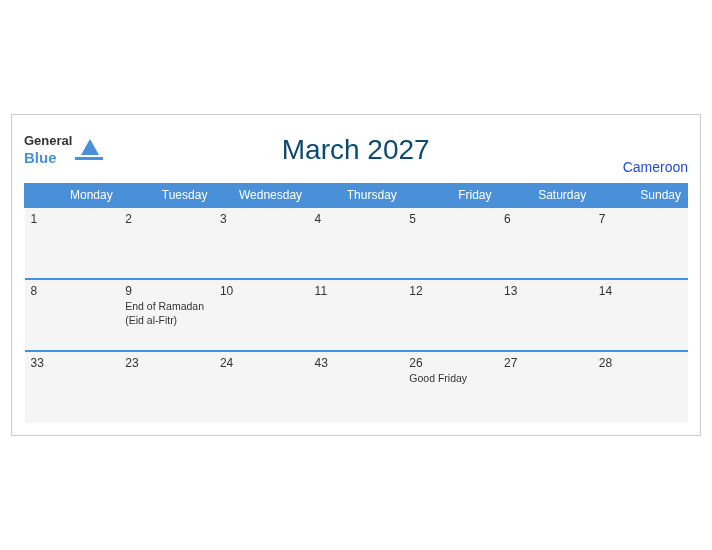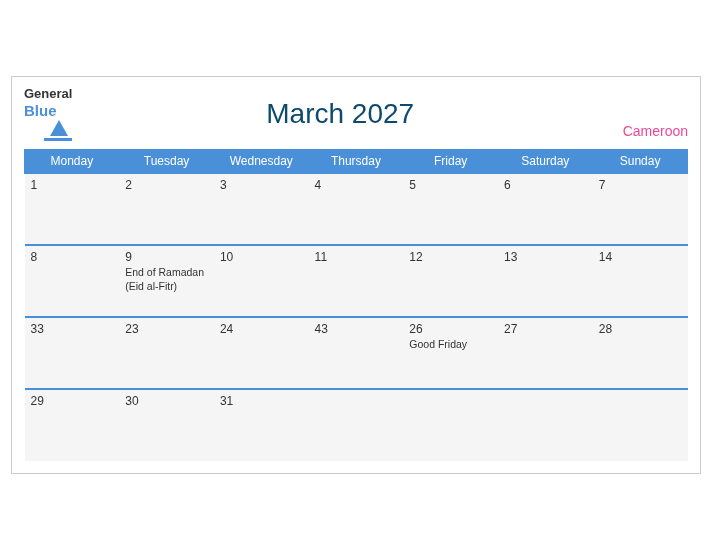--- a/index.html
+++ b/index.html
@@ -47,36 +47,36 @@
     }
     .title {
       font-size: 28px;
       color: #0c4a6e;
       font-weight: normal;
       text-align: center;
       flex: 1;
     }
     .country {
       font-size: 14px;
-      color: #ec4899;
+      color: #1d4ed8;
       text-align: right;
       min-width: 80px;
       margin-top: 34px;
     }
     .calendar-grid {
       width: 100%;
       border-collapse: collapse;
     }
     .calendar-grid th {
       background: #4a90d9;
       color: #fff;
       font-size: 12px;
       font-weight: normal;
       padding: 4px 6px;
-      text-align: center;
+      text-align: right;
       border: 1px solid #4a90d9;
     }
     .calendar-grid td {
       vertical-align: top;
       padding: 4px 6px;
       font-size: 12px;
       color: #333;
       background: #f5f5f5;
       border: 1px solid #ccc;
       height: 72px;
@@ -104,21 +104,21 @@
       background: #f5f5f5;
     }
   </style>
 </head>
 <body>
 
 <div class="calendar-container">
   <div class="calendar-header">
     <div class="logo">
       <div>
-        <div style="display:flex;align-items:flex-end;gap:3px;flex-direction:column;">
+        <div style="display:flex;align-items:center;gap:3px;">
           <div>
             <div style="font-size:13px;font-weight:bold;color:#333;line-height:1.15;">General</div>
             <div style="font-size:15px;font-weight:bold;color:#4a90d9;line-height:1.15;">Blue</div>
           </div>
           <div style="display:flex;flex-direction:column;align-items:center;margin-top:2px;">
             <div class="logo-triangle"></div>
             <div class="logo-line"></div>
           </div>
         </div>
       </div>
@@ -205,30 +205,15 @@
             <span class="day-num">26</span>
             <span class="event-text">Good Friday</span>
           </td>
           <td>
             <span class="day-num">27</span>
           </td>
           <td>
             <span class="day-num">28</span>
           </td>
         </tr>
-        <tr>
-          <td>
-            <span class="day-num">29</span>
-          </td>
-          <td>
-            <span class="day-num">30</span>
-          </td>
-          <td>
-            <span class="day-num">31</span>
-          </td>
-          <td class="empty-cell"></td>
-          <td class="empty-cell"></td>
-          <td class="empty-cell"></td>
-          <td class="empty-cell"></td>
-        </tr>
       </tbody>
   </table>
 </div>
 
 </body></html>

